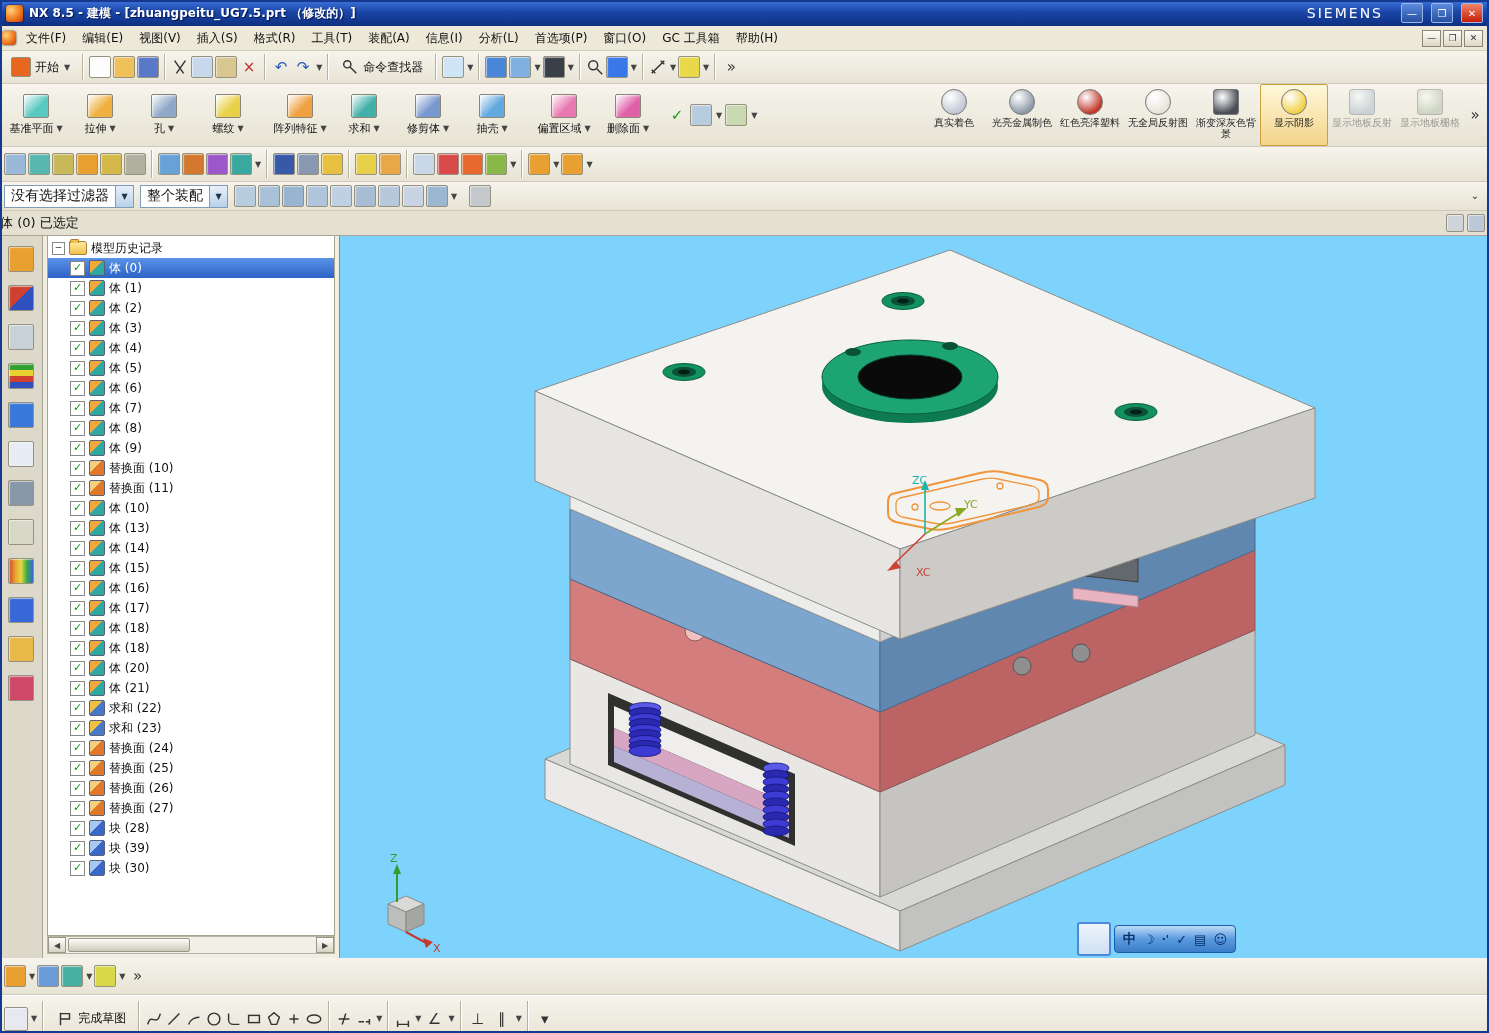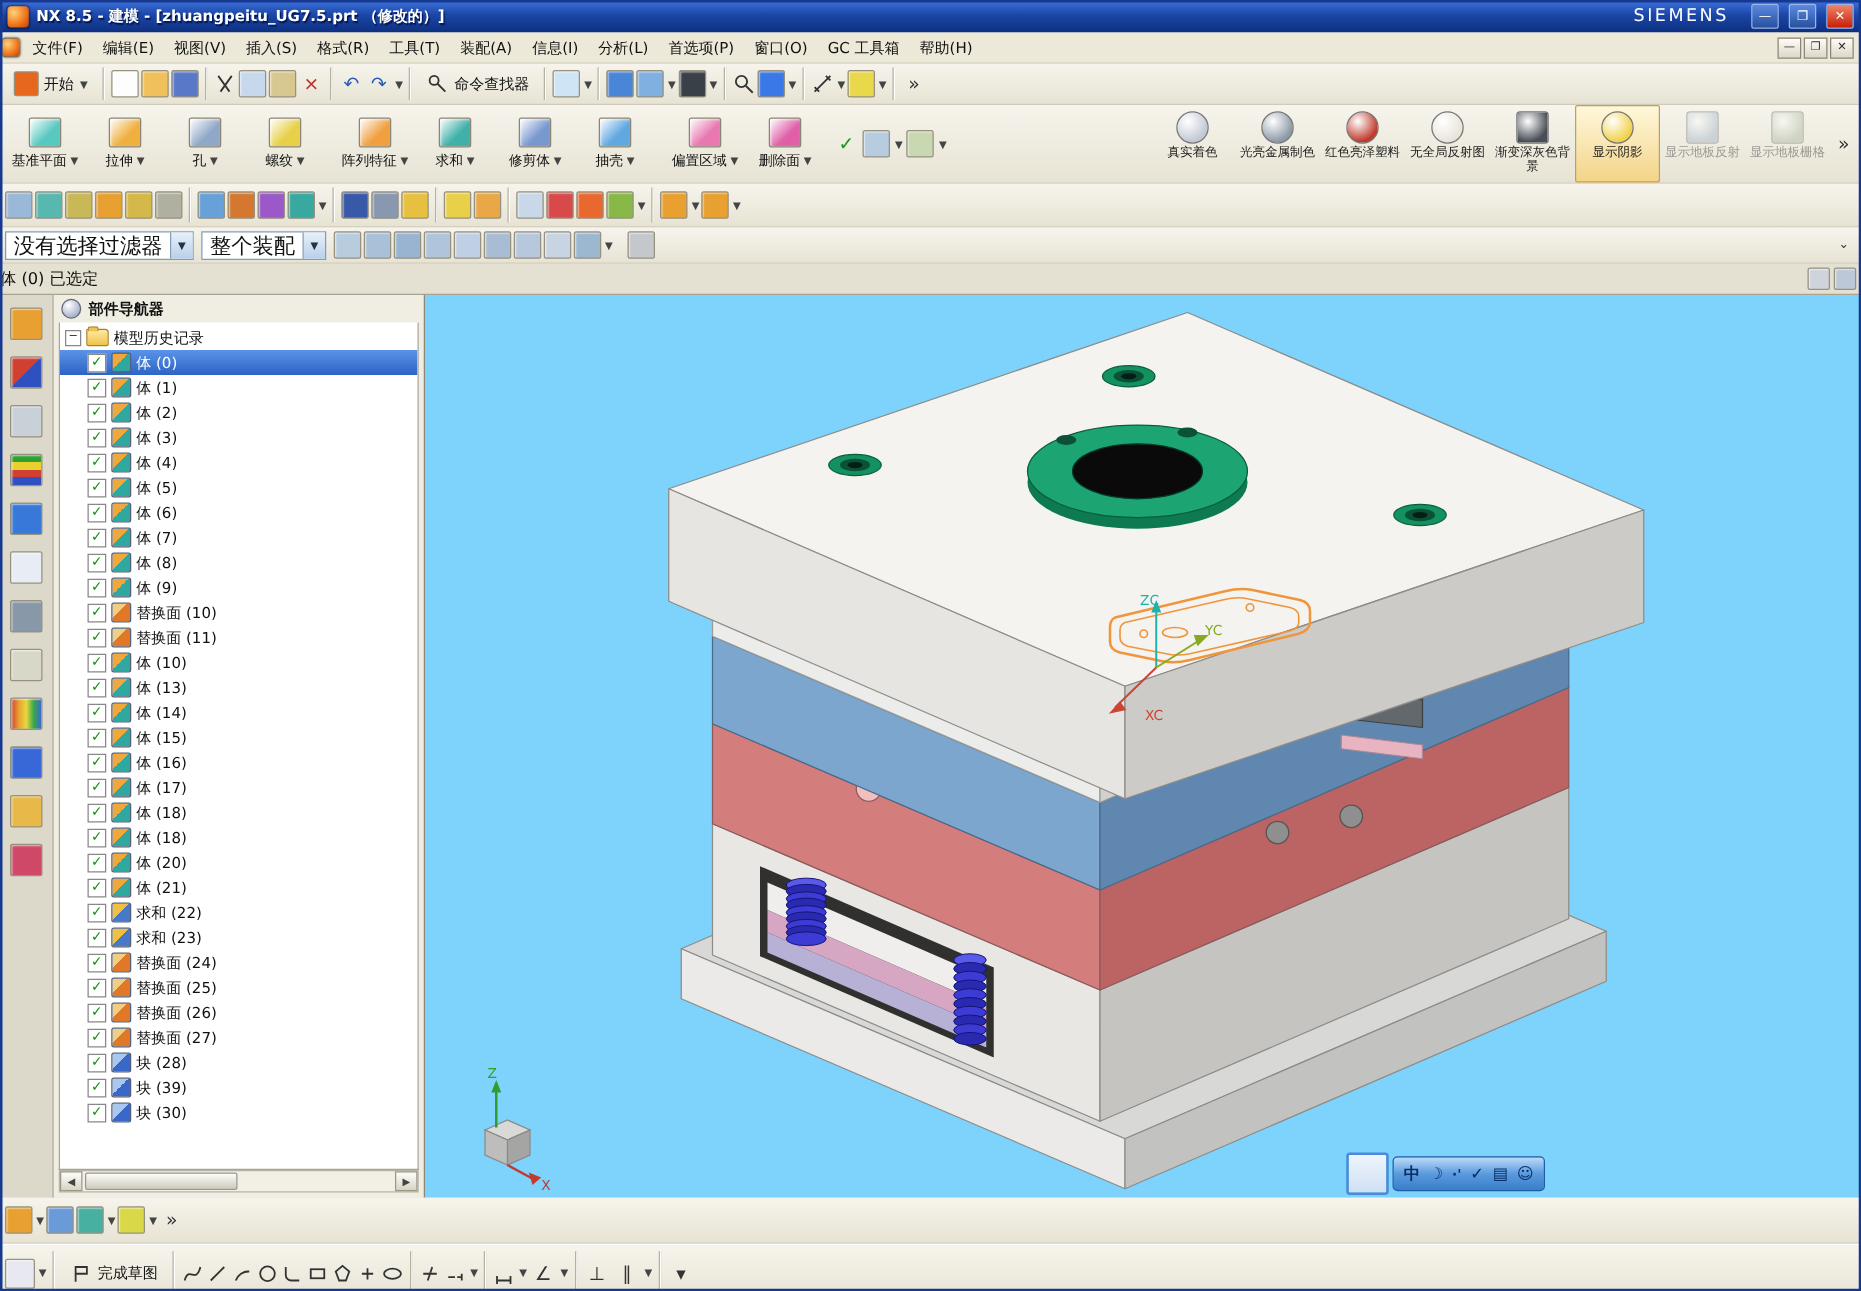--- a/index.html
+++ b/index.html
@@ -43,21 +43,21 @@
   .rbtn{width:66px;height:56px;display:flex;flex-direction:column;align-items:center;justify-content:flex-start;padding-top:4px;gap:2px;border:1px solid transparent;border-radius:2px;text-align:center}
   .rbtn .ricon{width:24px;height:24px;border-radius:50%;border:1px solid #777}
   .rbtn .ricon.box{border-radius:3px}
   .rbtn .rlabel{font-size:10px;line-height:11px;color:#222}
   .rbtn.active{background:linear-gradient(180deg,#fff8dc,#f3d488);border-color:#c9a23e}
   .rbtn.disabled .rlabel{color:#9a9a94}
   .rbtn.disabled .ricon{opacity:.45}
 
   
   .combo{display:flex;align-items:center;height:21px;background:#fff;border:1px solid #7f9db9;margin-right:4px}
-  .combo .cval{padding:0 6px;white-space:nowrap;font-size:17px}
+  .combo .cval{padding:0 6px;white-space:nowrap;font-size:14px}
   .combo .carr{width:17px;height:100%;background:linear-gradient(180deg,#e8f0fa,#b8d0ea);border-left:1px solid #7f9db9;
                display:flex;align-items:center;justify-content:center;font-size:8px;color:#234}
 
   
   .cuebar{height:24px;background:#e4e1d3;border-bottom:1px solid #a8a494;display:flex;align-items:center;position:relative}
   .cue-msg{position:absolute;left:0;right:0;text-align:left;font-weight:normal;font-size:13px}
   .cue-right{margin-left:auto;display:flex;gap:3px;padding-right:4px;z-index:2}
 
   
   .main{display:flex;height:722px}
@@ -395,24 +395,20 @@
       <span class="icon sq" style="background: rgb(232, 236, 244);"></span>
       <span class="icon sq" style="background: rgb(136, 152, 168);"></span>
       <span class="icon sq" style="background: rgb(216, 216, 200);"></span>
       <span class="icon sq" style="background: linear-gradient(90deg, rgb(208, 64, 48), rgb(232, 160, 48), rgb(232, 216, 64), rgb(56, 168, 72), rgb(56, 104, 216));"></span>
       <span class="icon sq" style="background: rgb(56, 104, 216);"></span>
       <span class="icon sq" style="background: rgb(232, 184, 72);"></span>
       <span class="icon sq" style="background: rgb(208, 72, 104);"></span>
     </div>
 
   <div class="nav-panel">
-    <div class="nav-title">
-      <span class="nico"></span>
-      <span>部件导航器</span>
-    </div>
     <div class="tree" id="tree">
       <div class="trow root">
         <span class="expbox">−</span>
         <span class="folder"></span>
         <span>模型历史记录</span>
       </div>
     <div class="trow sel">
           <span class="chk">✓</span>
           <span class="ticon" style="background: linear-gradient(135deg, rgb(240, 168, 58) 45%, rgb(47, 168, 160) 45%);"></span>
           <span>体 (0)</span>

